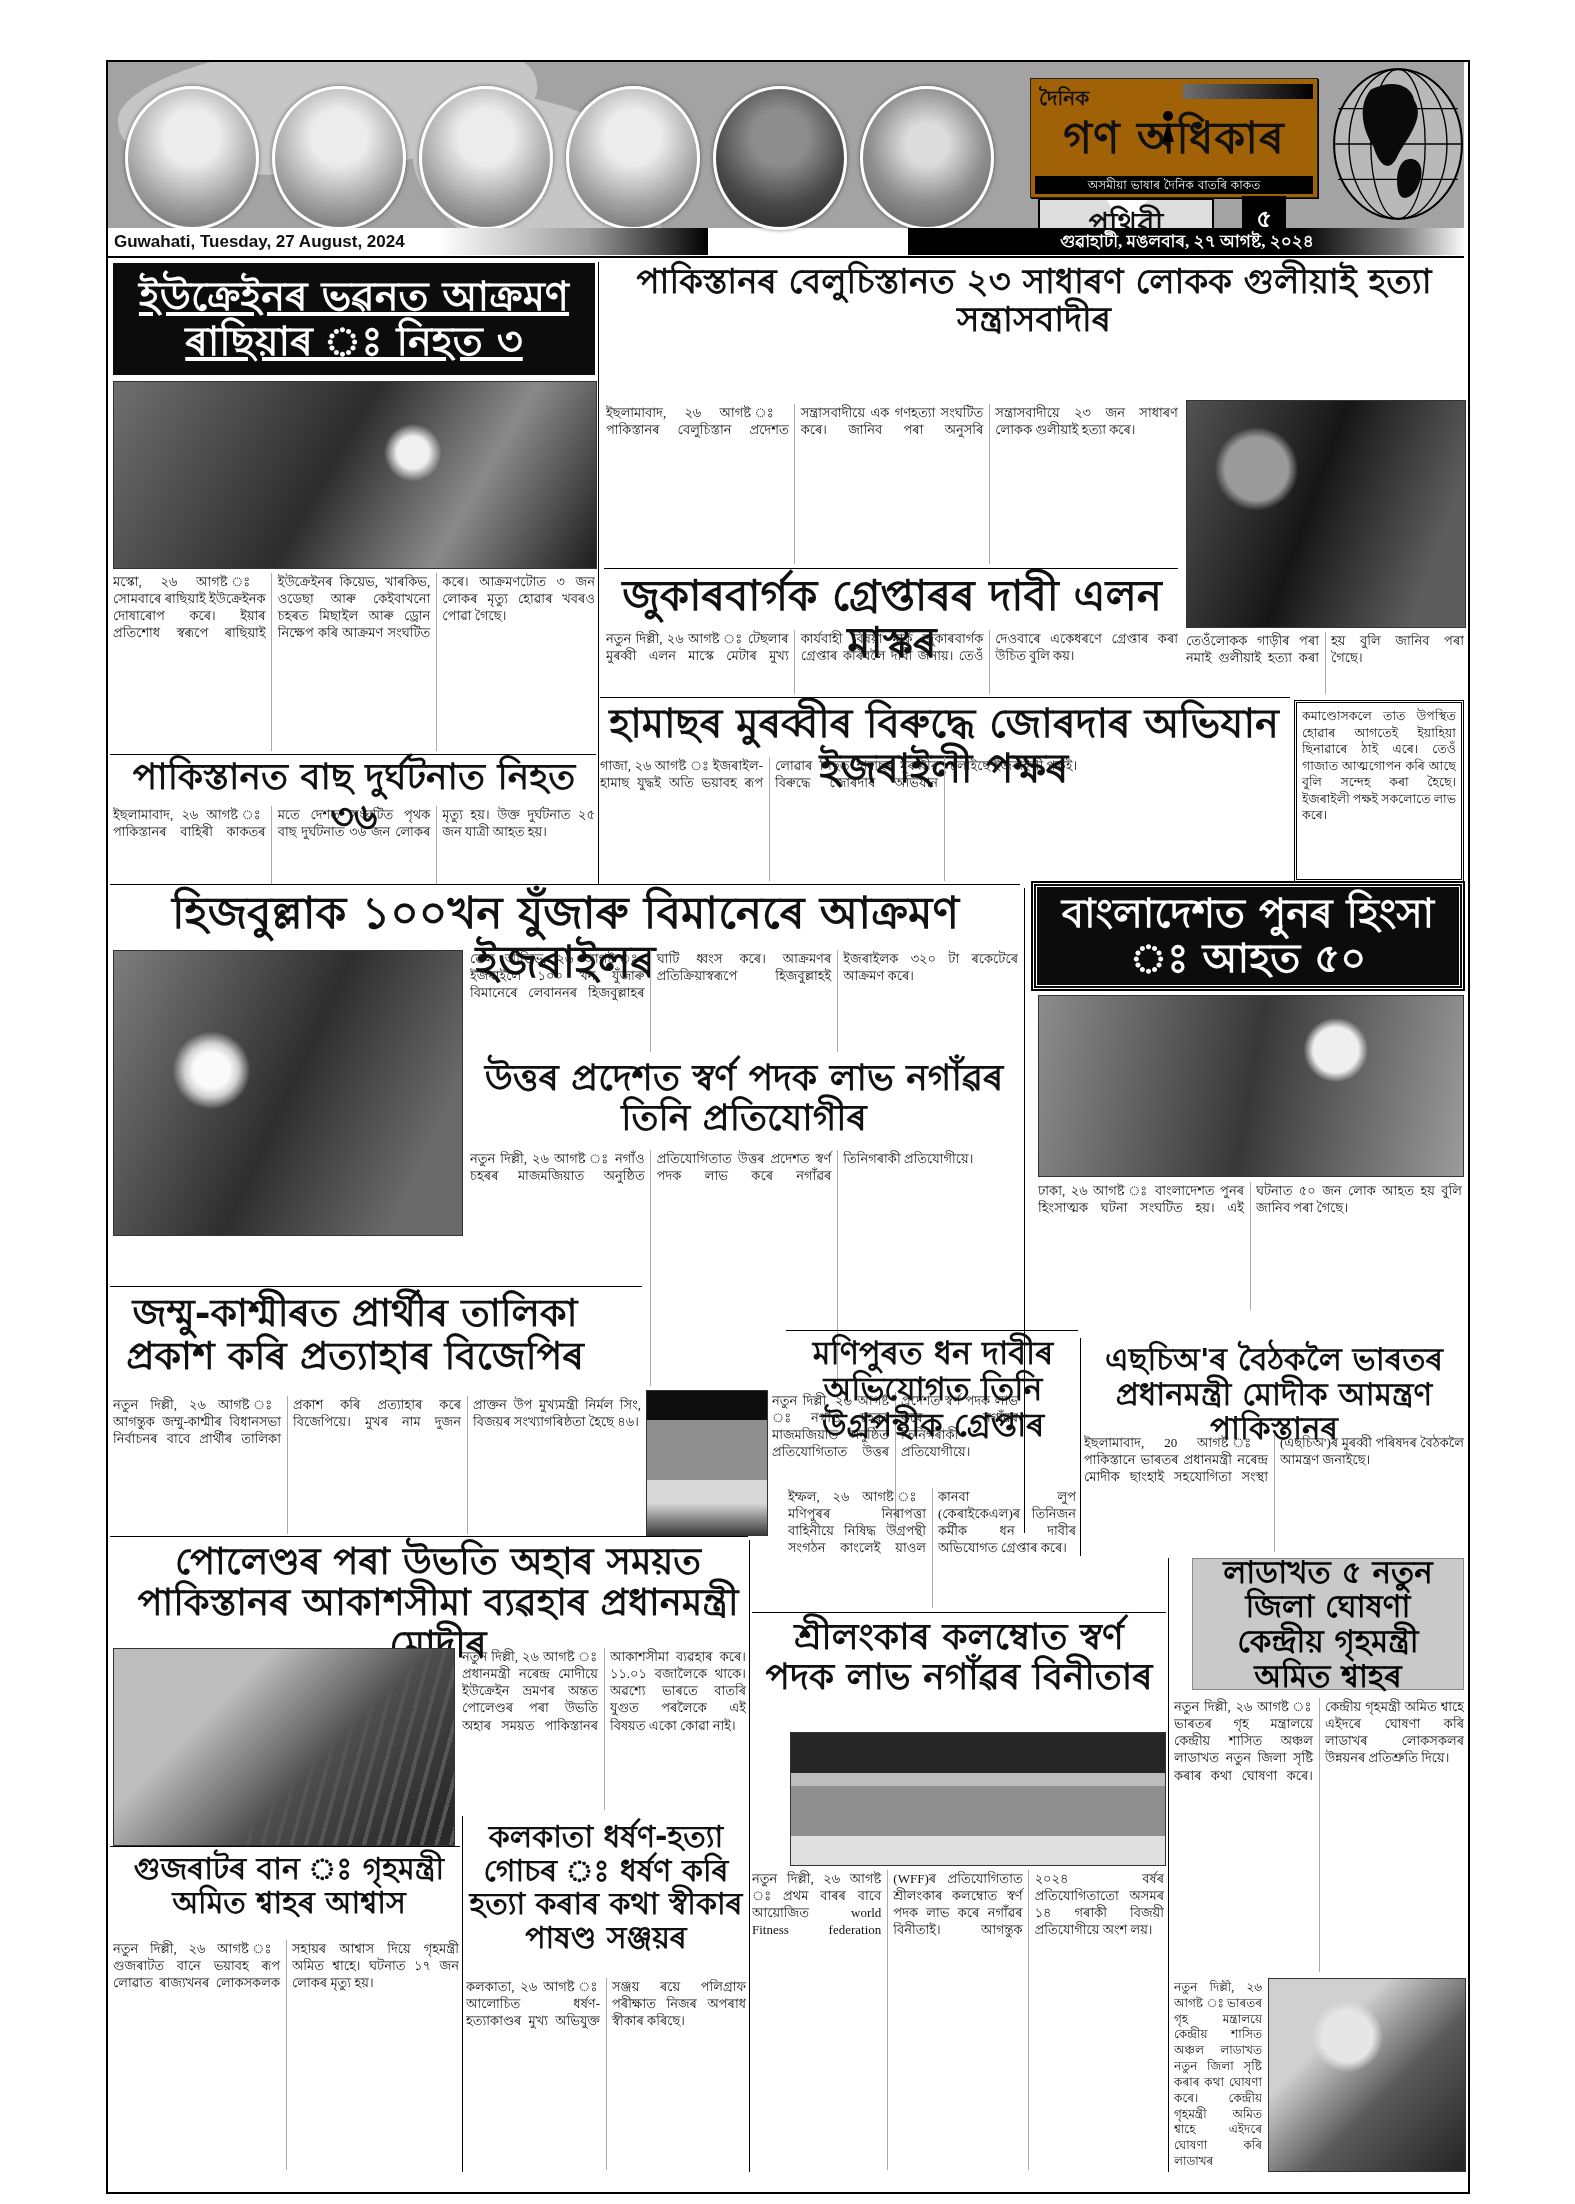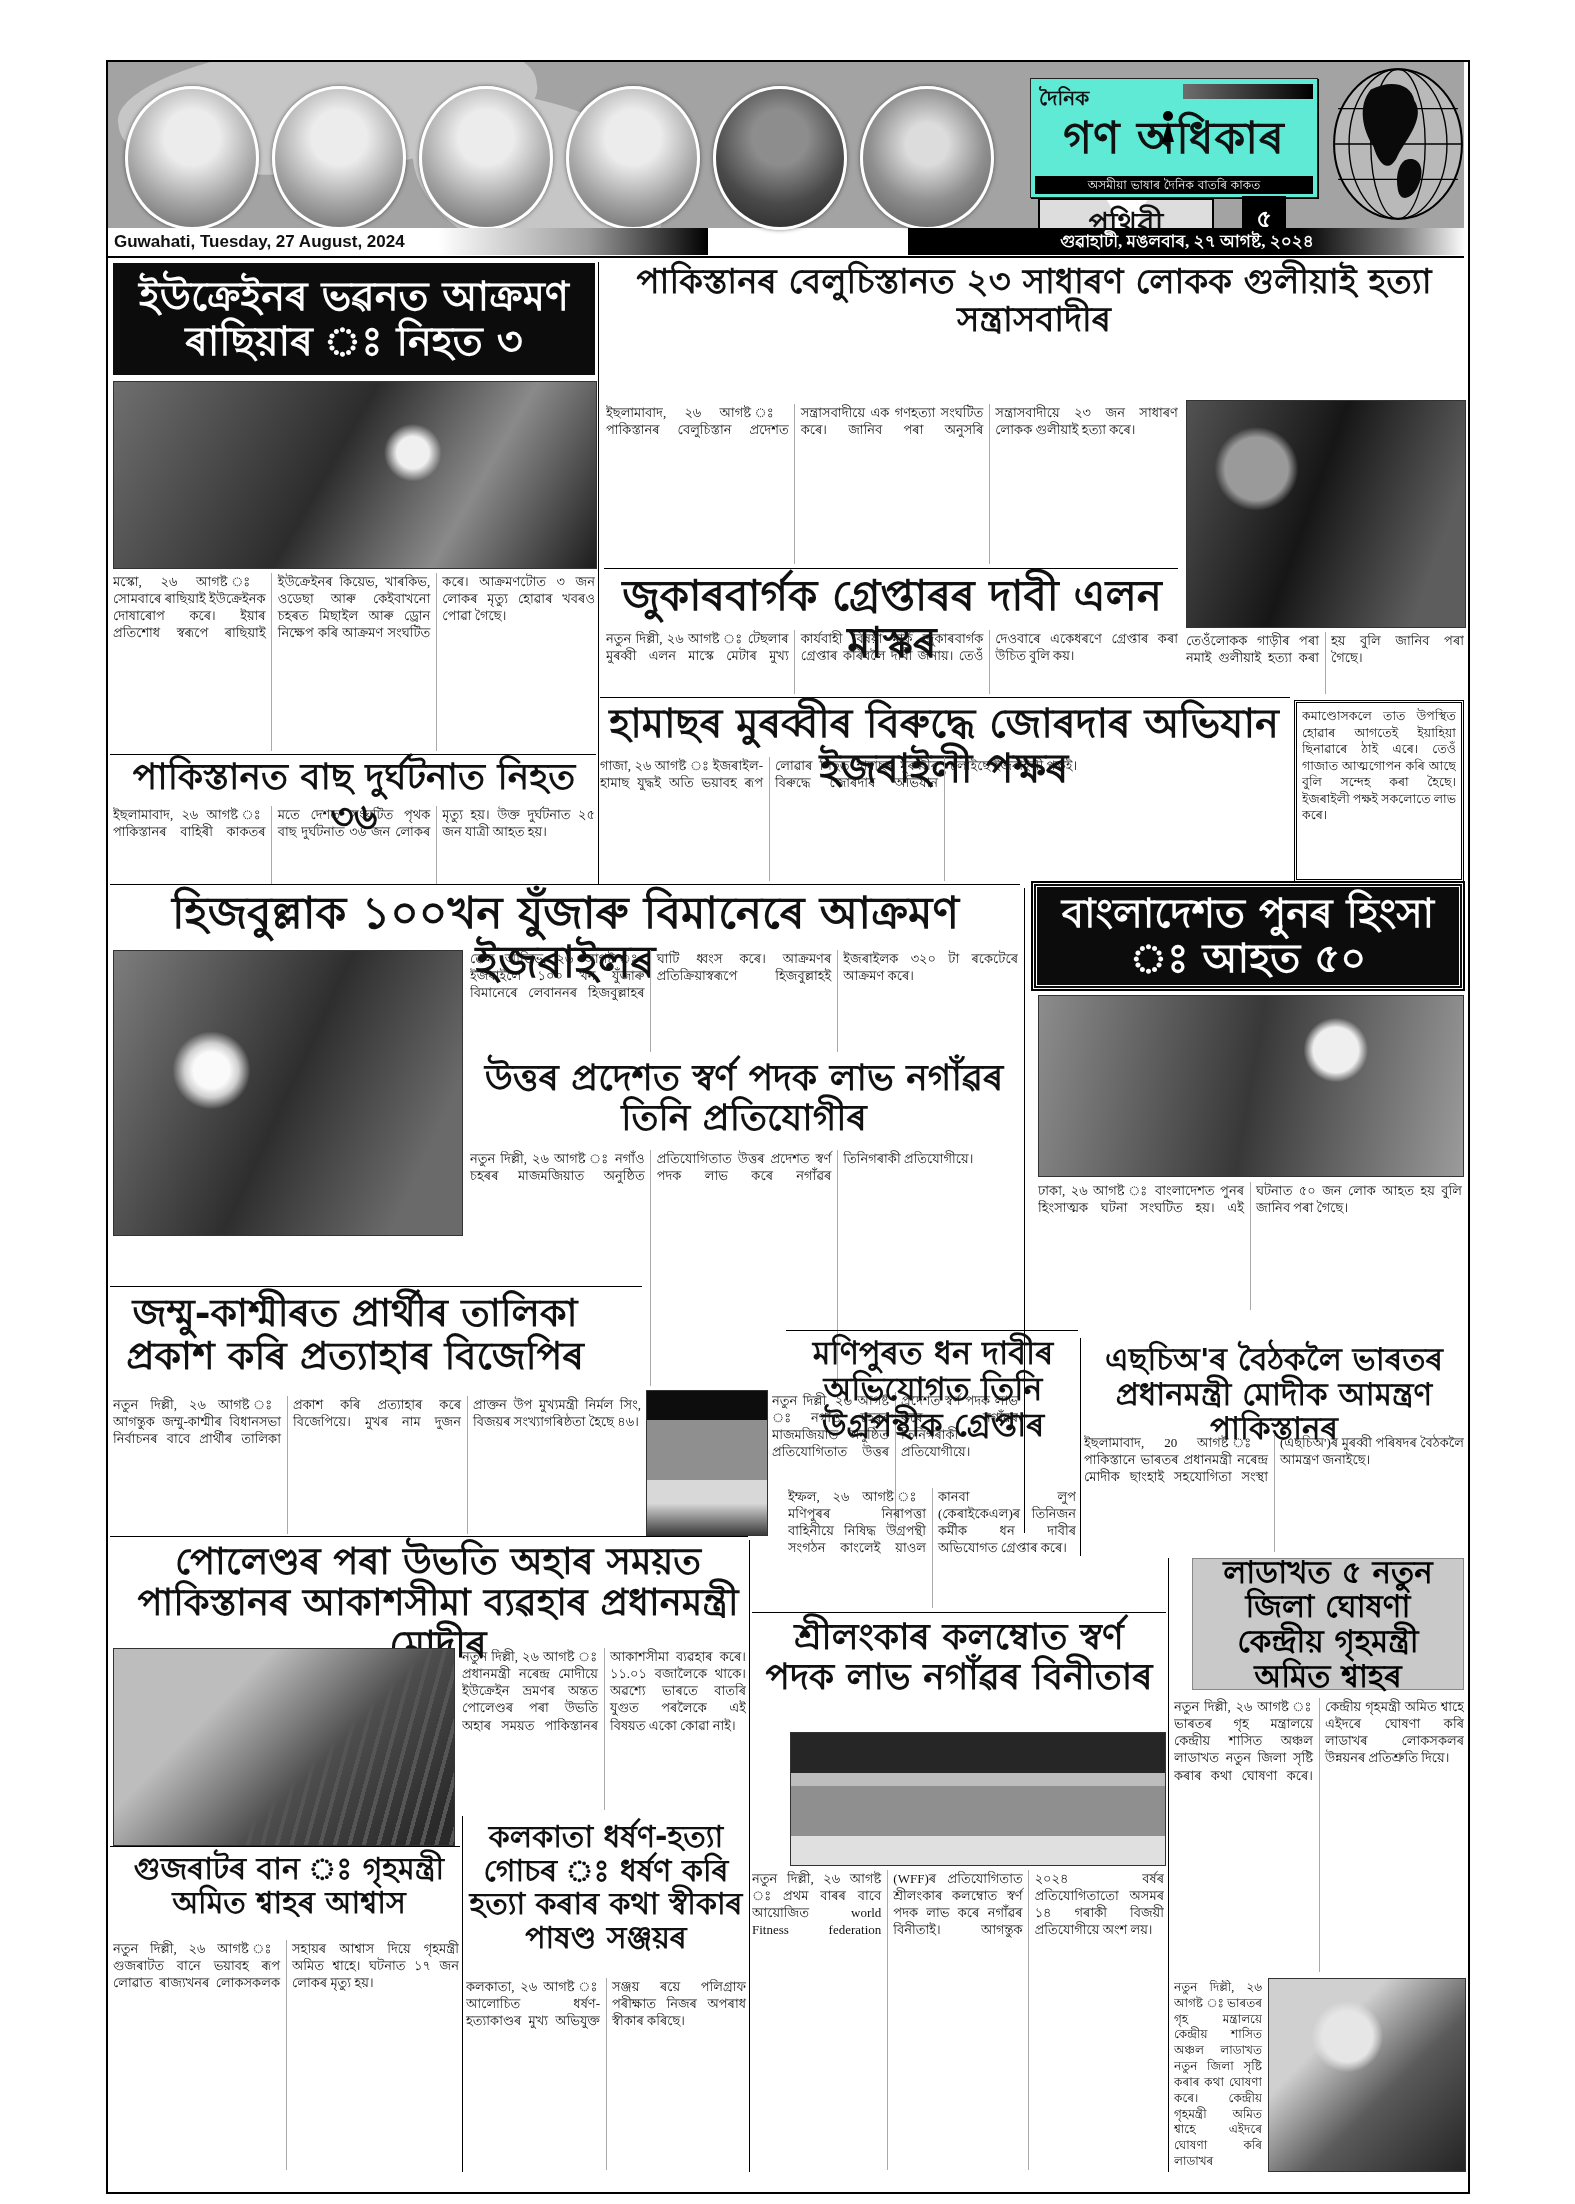--- a/index.html
+++ b/index.html
@@ -4,21 +4,21 @@
 <style>
   html,body{margin:0;padding:0;background:#ffffff;}
   body{width:1575px;height:2204px;position:relative;font-family:"Liberation Serif",serif;color:#111;}
   .abs{position:absolute;}
   .frame{left:106px;top:60px;width:1360px;height:2130px;border:2px solid #000;background:#fff;}
   
   .mast{left:108px;top:62px;width:1356px;height:166px;background:#a3a3a3;overflow:hidden;}
   .mapblob{position:absolute;background:#c6c6c6;border-radius:45% 60% 50% 65%;}
   .portrait{position:absolute;top:86px;width:128px;height:138px;border-radius:50%;border:3px solid #fff;
             background:radial-gradient(circle at 50% 35%,#ececec 0 25%,#a5a5a5 60%,#5f5f5f);box-shadow:0 0 4px rgba(0,0,0,.5);}
-  .logobox{left:1030px;top:78px;width:286px;height:118px;background:#5eead4;border:1px solid #222;box-shadow:1px 1px 0 #000;}
+  .logobox{left:1030px;top:78px;width:286px;height:118px;background:#a16207;border:1px solid #222;box-shadow:1px 1px 0 #000;}
   .logo-sm{position:absolute;left:8px;top:4px;font-weight:bold;font-size:20px;font-family:"DejaVu Sans",sans-serif;}
   .logo-strip{position:absolute;right:4px;top:5px;width:130px;height:15px;background:linear-gradient(to right,#6e6e6e,#000);}
   .logo-main{position:absolute;left:0;right:0;top:26px;text-align:center;font-weight:bold;font-size:44px;letter-spacing:1px;font-family:"DejaVu Sans",sans-serif;}
   .logo-tag{position:absolute;left:4px;right:4px;bottom:3px;height:18px;background:#000;color:#fff;font-size:12px;line-height:18px;text-align:center;font-family:"DejaVu Sans",sans-serif;}
   .prithibi{left:1038px;top:198px;width:172px;height:50px;background:#fff;border:2px solid #000;text-align:center;font-weight:bold;font-size:30px;line-height:48px;font-family:"DejaVu Sans",sans-serif;
             background-image:radial-gradient(circle at 18% 50%,#ddd 0 30%,transparent 31%),radial-gradient(circle at 84% 50%,#ddd 0 30%,transparent 31%);}
   .price{left:1242px;top:196px;width:44px;height:46px;background:#000;color:#fff;text-align:center;font-weight:bold;font-size:24px;line-height:46px;clip-path:polygon(0 0,100% 0,100% 70%,50% 100%,0 70%);}
   .globe{left:1330px;top:64px;width:136px;height:160px;}
   
   .dl-left{left:108px;top:228px;width:600px;height:27px;background:linear-gradient(to right,#fff 0 55%,#9a9a9a 80%,#000);
@@ -72,21 +72,21 @@
   <line x1="6" y1="32" x2="94" y2="32" stroke="#000"></line>
   <line x1="6" y1="84" x2="94" y2="84" stroke="#000"></line>
   <path d="M30 18 C45 10 60 14 62 26 C70 38 58 52 50 66 C44 80 36 74 32 60 C24 48 20 30 30 18 Z" fill="#0a0a0a"></path>
   <path d="M55 70 C64 66 70 74 66 86 C62 98 52 102 50 92 C48 82 50 74 55 70 Z" fill="#0a0a0a"></path>
 </svg>
 
 <div class="abs dl-left">Guwahati, Tuesday, 27 August, 2024</div>
 <div class="abs dl-right">গুৱাহাটী, মঙলবাৰ, ২৭ আগষ্ট, ২০২৪</div>
 <div class="abs toprule"></div>
 
-<div class="abs hl blackbox" style="left:113px;top:263px;width:482px;height:112px;font-size:40px;">
+<div class="abs hl blackbox" style="left:113px;top:263px;width:482px;height:112px;font-size:40px;text-decoration:underline;">
   <span>ইউক্ৰেইনৰ ভৱনত আক্ৰমণ ৰাছিয়াৰ ঃ নিহত ৩</span>
 </div>
 <div class="abs photo" style="left:113px;top:381px;width:482px;height:186px;background:radial-gradient(circle at 62% 38%,#f0f0f0 0 5%,transparent 9%),linear-gradient(120deg,#6f6f6f,#2c2c2c 45%,#8a8a8a 72%,#1d1d1d);"></div>
 <div class="abs bodytx" style="left:113px;top:573px;width:482px;height:178px;column-count:3;">
   <span class="dl"></span><span>মস্কো, ২৬ আগষ্ট ঃ সোমবাৰে ৰাছিয়াই ইউক্ৰেইনক দোষাৰোপ কৰে। ইয়াৰ প্ৰতিশোধ স্বৰূপে ৰাছিয়াই ইউক্ৰেইনৰ কিয়েভ, খাৰকিভ, ওডেছা আৰু কেইবাখনো চহৰত মিছাইল আৰু ড্ৰোন নিক্ষেপ কৰি আক্ৰমণ সংঘটিত কৰে। আক্ৰমণটোত ৩ জন লোকৰ মৃত্যু হোৱাৰ খবৰও পোৱা গৈছে।</span>
 </div>
 
 <div class="abs hline" style="left:110px;top:754px;width:486px;"></div>
 <div class="abs hl" style="left:113px;top:757px;width:482px;font-size:36px;">পাকিস্তানত বাছ দুৰ্ঘটনাত নিহত ৩৬</div>
 <div class="abs bodytx" style="left:113px;top:806px;width:482px;height:78px;column-count:3;">

